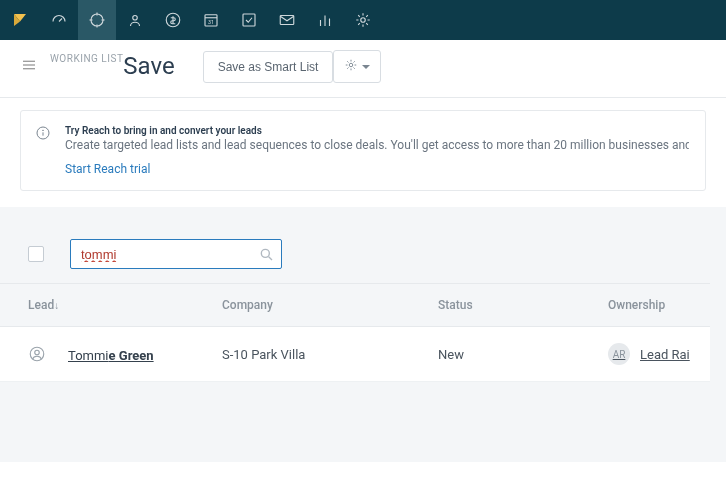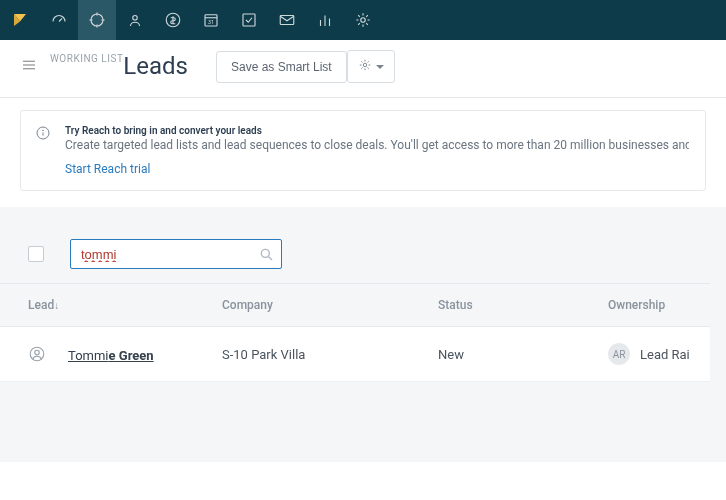--- a/index.html
+++ b/index.html
@@ -51,21 +51,21 @@
   .sort-arrow { font-size: 10px; color: #8a939c; }
 
   .trow { display: flex; align-items: center; border-bottom: 1px solid #eef1f3; background: #fff; }
   .td { padding: 16px 12px; font-size: 13px; color: #4a545e; }
   .td.col-lead { display: flex; align-items: flex-end; gap: 22px; padding-left: 28px; }
   .lead-icon { width: 18px; height: 18px; }
   .lead-icon svg { width: 18px; height: 18px; stroke: #9aa3ab; fill: none; stroke-width: 1.5; }
   .lead-name { text-decoration: underline; color: #35414d; cursor: pointer; }
   .lead-name .match { font-weight: 700; }
   .avatar { width: 22px; height: 22px; border-radius: 50%; background: #e6e9ec; color: #8a939c; font-size: 10px; display: inline-flex; align-items: center; justify-content: center; margin-right: 10px; }
-  .owner-cell { display: flex; align-items: center; }
+  .owner-cell { display: flex; align-items: center; text-decoration: underline; }
 </style>
 </head>
 <body>
 
 <div class="topnav">
   <div class="logo">
     <svg viewBox="0 0 24 24">
         <polygon points="4,4 20,4 12,14" fill="#f2c14e" stroke="none"></polygon>
         <polygon points="4,4 12,14 4,20" fill="#d9a93a" stroke="none"></polygon>
       </svg>
@@ -134,21 +134,21 @@
 <div class="header">
   <div class="hamburger">
     <svg viewBox="0 0 24 24">
         <line x1="4" y1="7" x2="20" y2="7"></line>
         <line x1="4" y1="12" x2="20" y2="12"></line>
         <line x1="4" y1="17" x2="20" y2="17"></line>
       </svg>
   </div>
   <div class="title-block">
     <span class="breadcrumb">WORKING LIST</span>
-    <span class="page-title">Leads</span>
+    <span class="page-title">Save</span>
   </div>
   <div class="header-actions">
     <button class="btn">Save as Smart List</button>
     <div class="gear-btn">
       <span>
         <svg viewBox="0 0 24 24">
             <circle cx="12" cy="12" r="3"></circle>
             <path d="M12 3v3M12 18v3M3 12h3M18 12h3M5.6 5.6l2.1 2.1M16.3 16.3l2.1 2.1M5.6 18.4l2.1-2.1M16.3 7.7l2.1-2.1"></path>
           </svg>
       </span>

